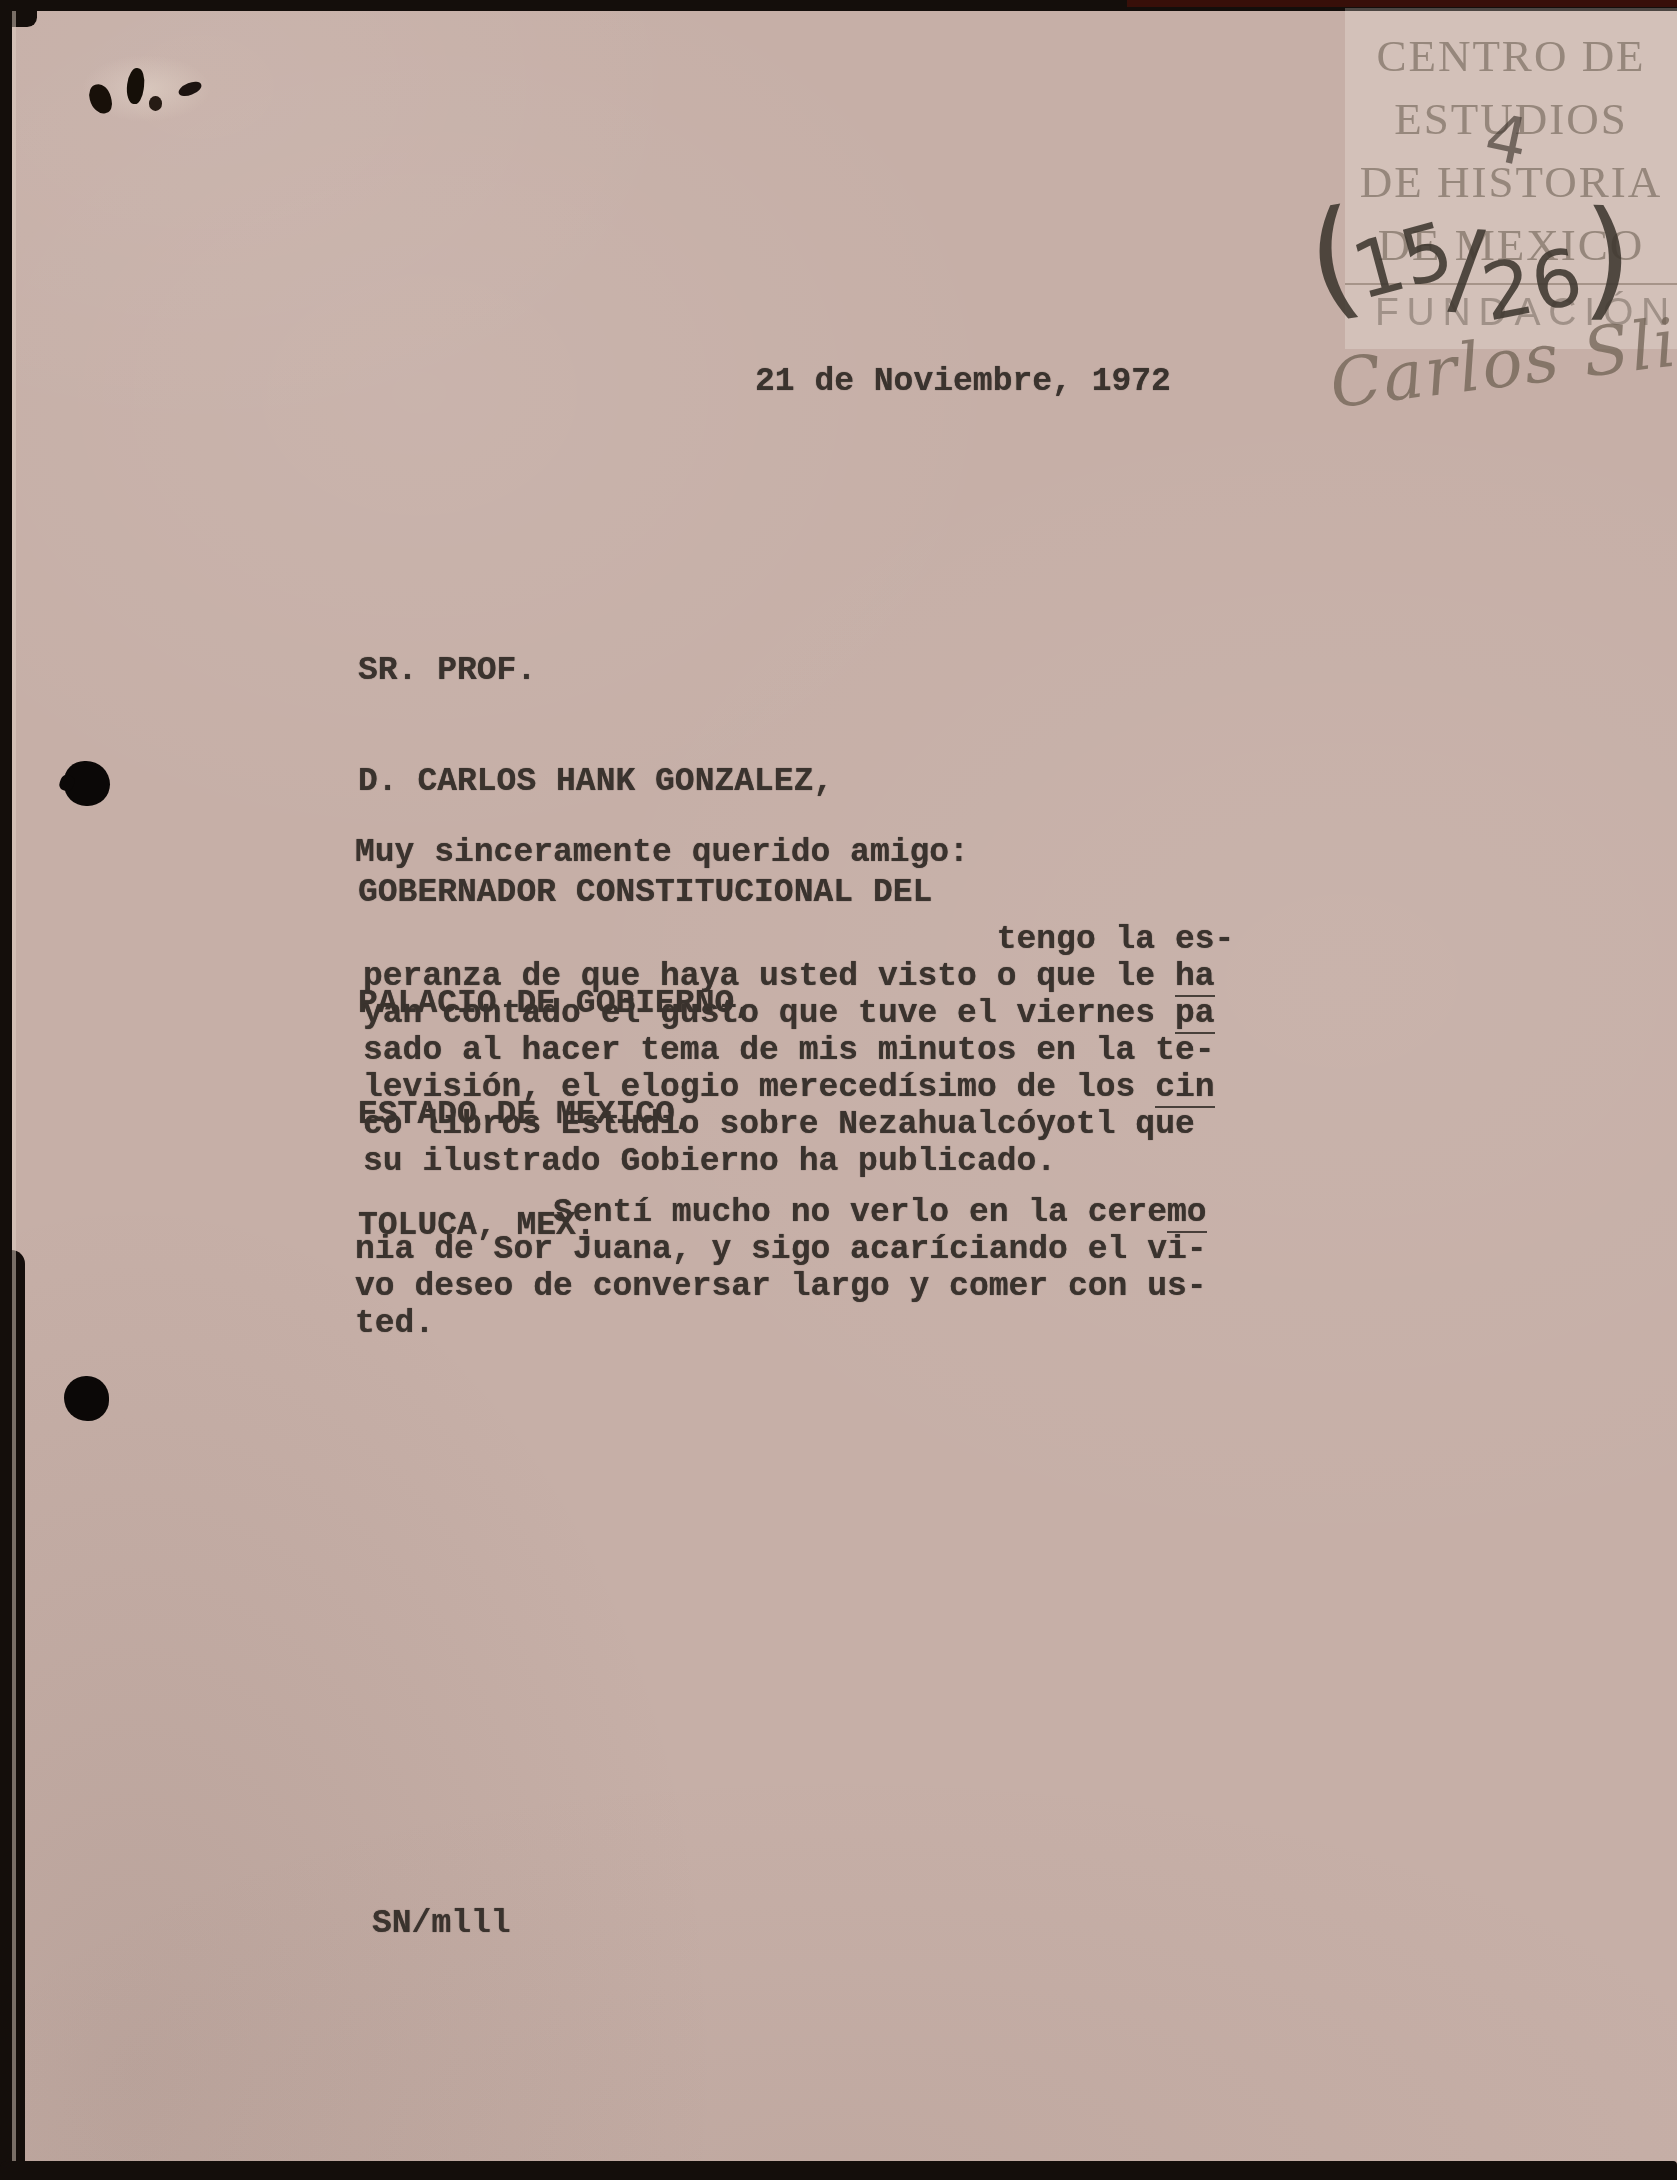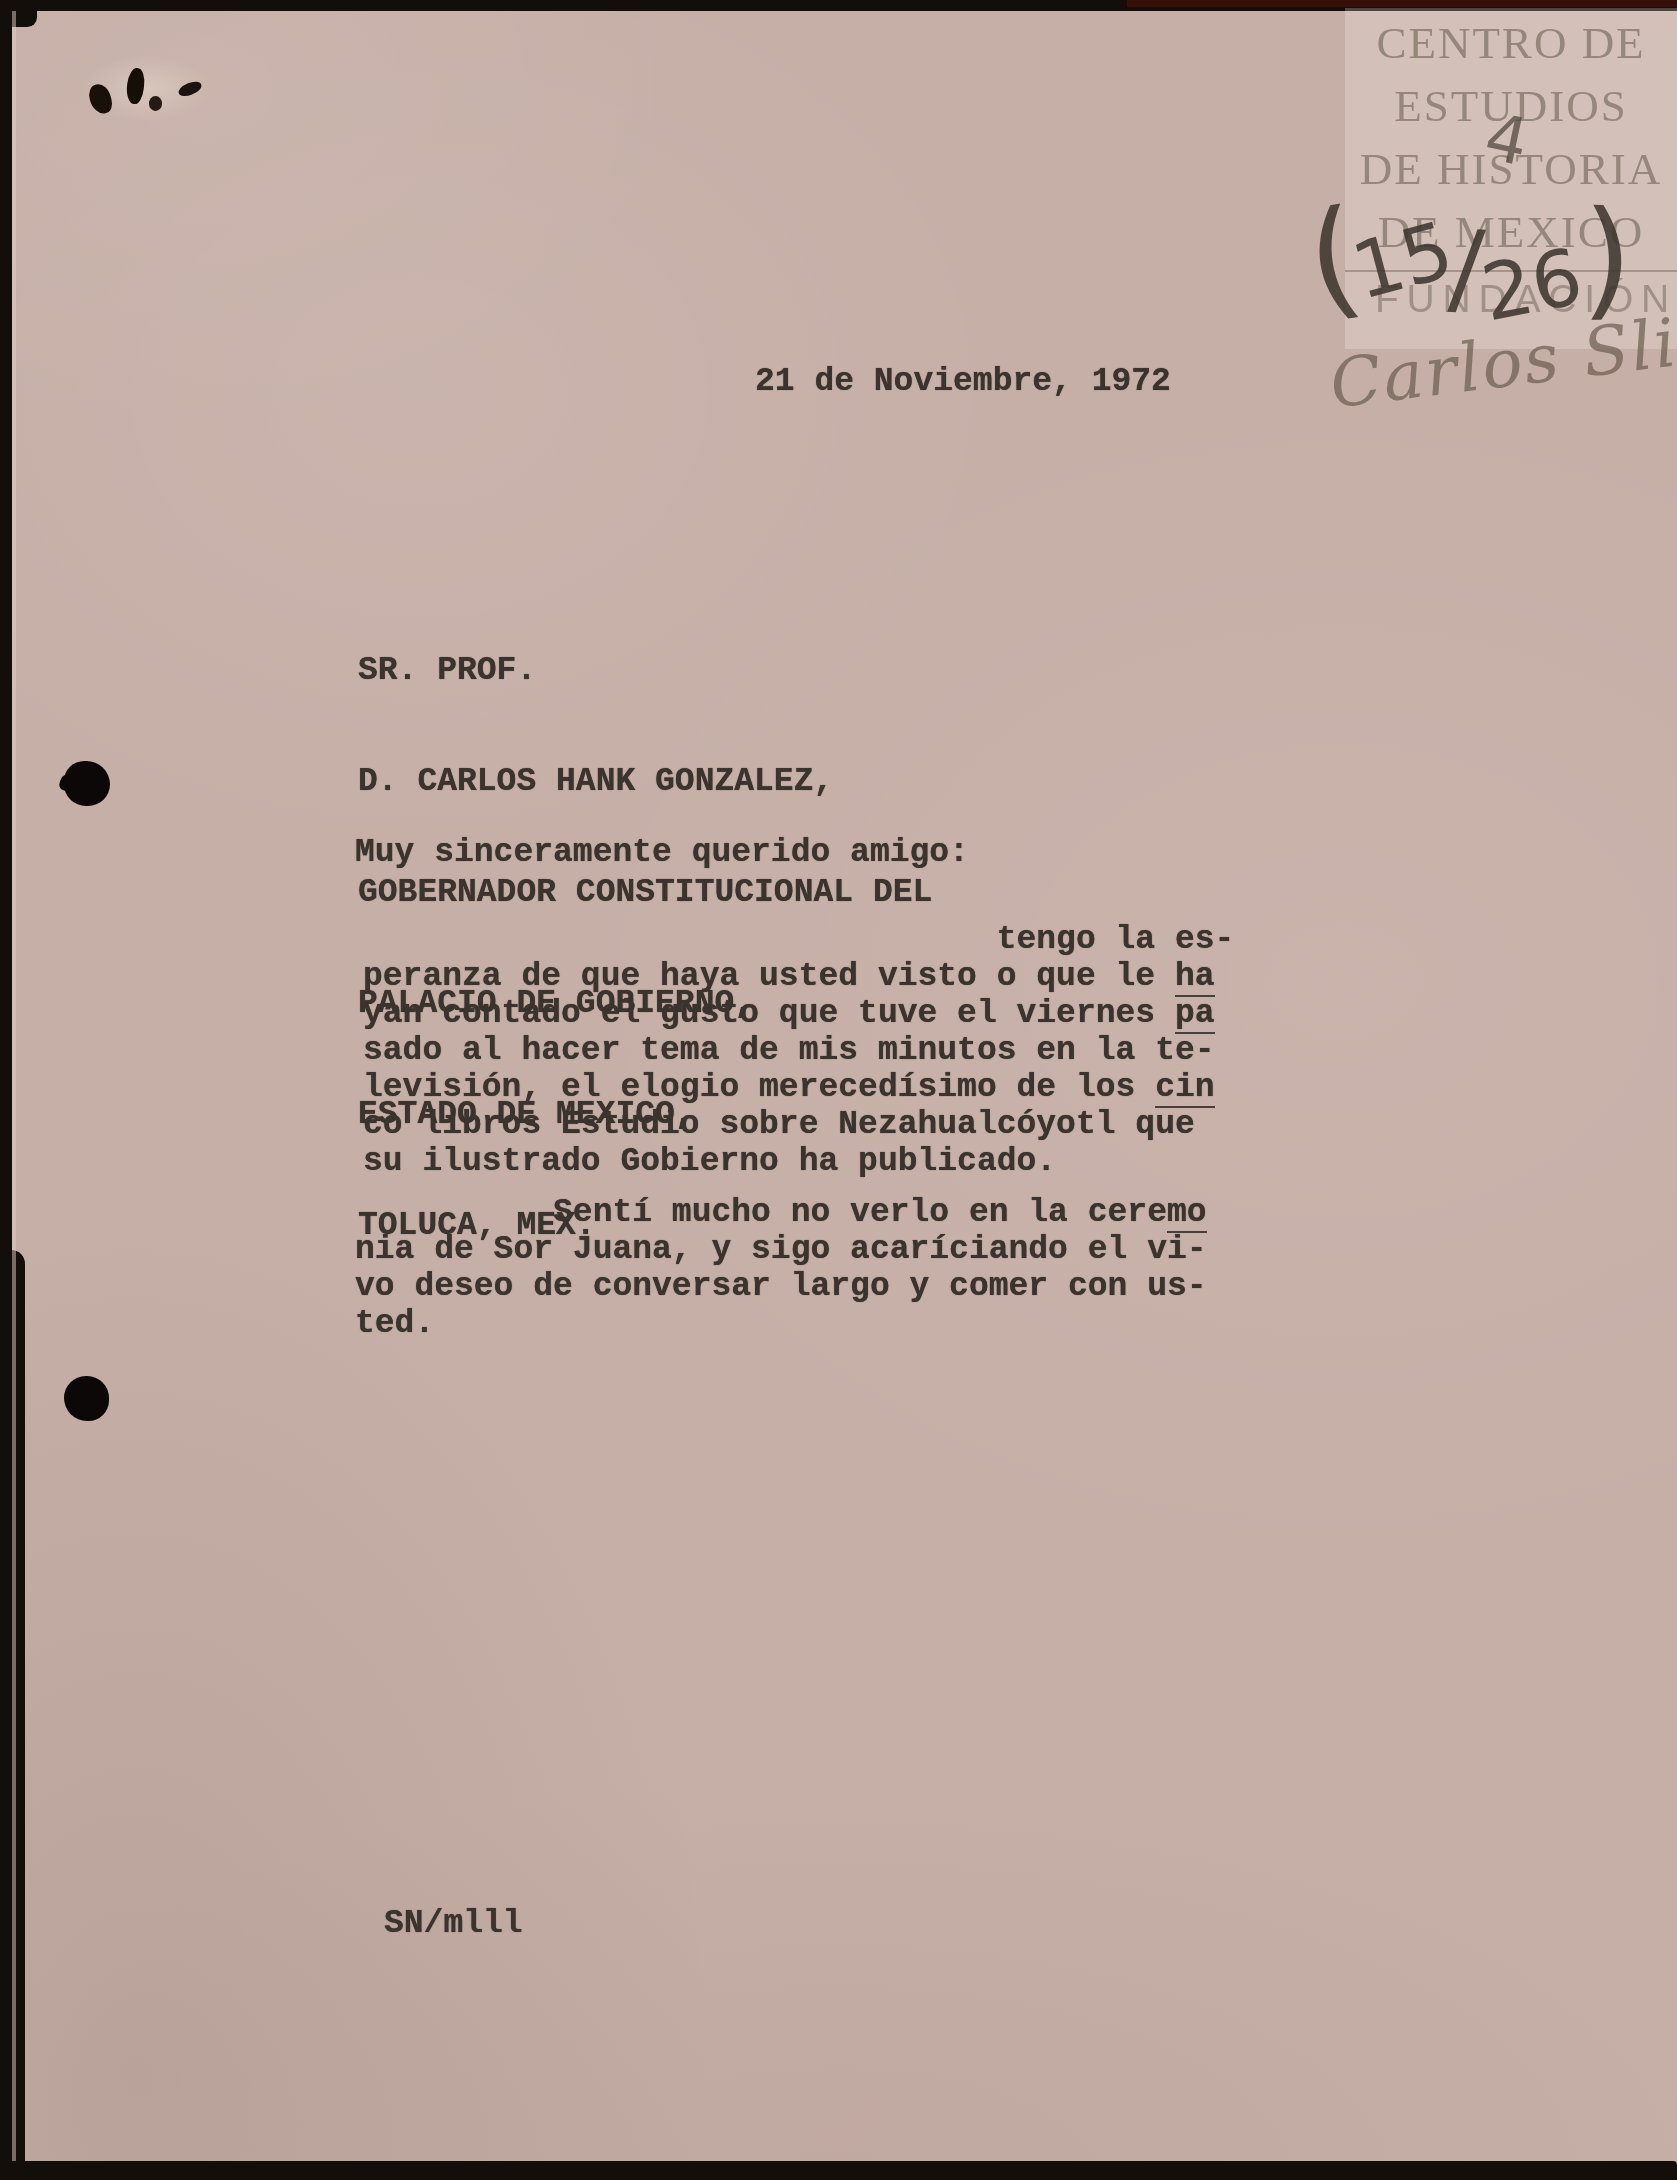--- a/index.html
+++ b/index.html
@@ -43,21 +43,21 @@
   
   .hole { position: absolute; background: #0b0807; }
   .hole-1 { left: 64px; top: 761px; width: 46px; height: 45px; border-radius: 46% 54% 50% 50%; }
   .hole-1::before { content:""; position:absolute; left:-3.9px; top:13.7px; width:13.7px; height:15.7px; background:#0b0807; border-radius: 40%; transform: rotate(20deg); }
   .hole-2 { left: 64px; top: 1376px; width: 45px; height: 45px; border-radius: 50% 50% 47% 53%; }
 
   
   .wm-box {
     position: absolute; left: 1345px; top: 7.8px; width: 332px; height: 341px;
     background: rgba(255,250,243,0.24);
-    padding-top: 4px; box-sizing: border-box;
+    padding-top: 17px; box-sizing: border-box;
   }
   .wm-line {
     height: 63px; line-height: 63px; text-align: center;
     font-family: "Liberation Serif", serif;
     font-size: 45px; letter-spacing: 2px;
     color: rgba(110,96,84,0.60);
     white-space: nowrap;
   }
   .wm-rule { height: 2px; margin-top: 5.9px; background: rgba(130,112,98,0.55); }
   .wm-fund {
@@ -115,21 +115,21 @@
     z-index: 2;
   }
   .tline { white-space: pre; }
   .u { border-bottom: 2.9px solid rgba(58,51,46,0.9); }
   .pos-date      { left: 755px;  top: 363px; }
   .pos-recipient { left: 358px;  top: 578px; }
   .pos-salute    { left: 355px;  top: 834px; }
   .pos-para1     { left: 351px;  top: 921px; margin-left: 12px; }
   .pos-para2     { left: 355px;  top: 1194px; }
   .pos-closing   { left: 532px;  top: 1356px; }
-  .pos-ref       { left: 384px;  top: 1905px; }
+  .pos-ref       { left: 372px;  top: 1905px; }
 </style>
 </head>
 <body>
 
 <div class="page">
 
   <div class="edge edge-top"></div>
   <div class="edge-top-right-tint"></div>
   <div class="edge edge-left"></div>
   <div class="edge edge-left-bulge"></div>

